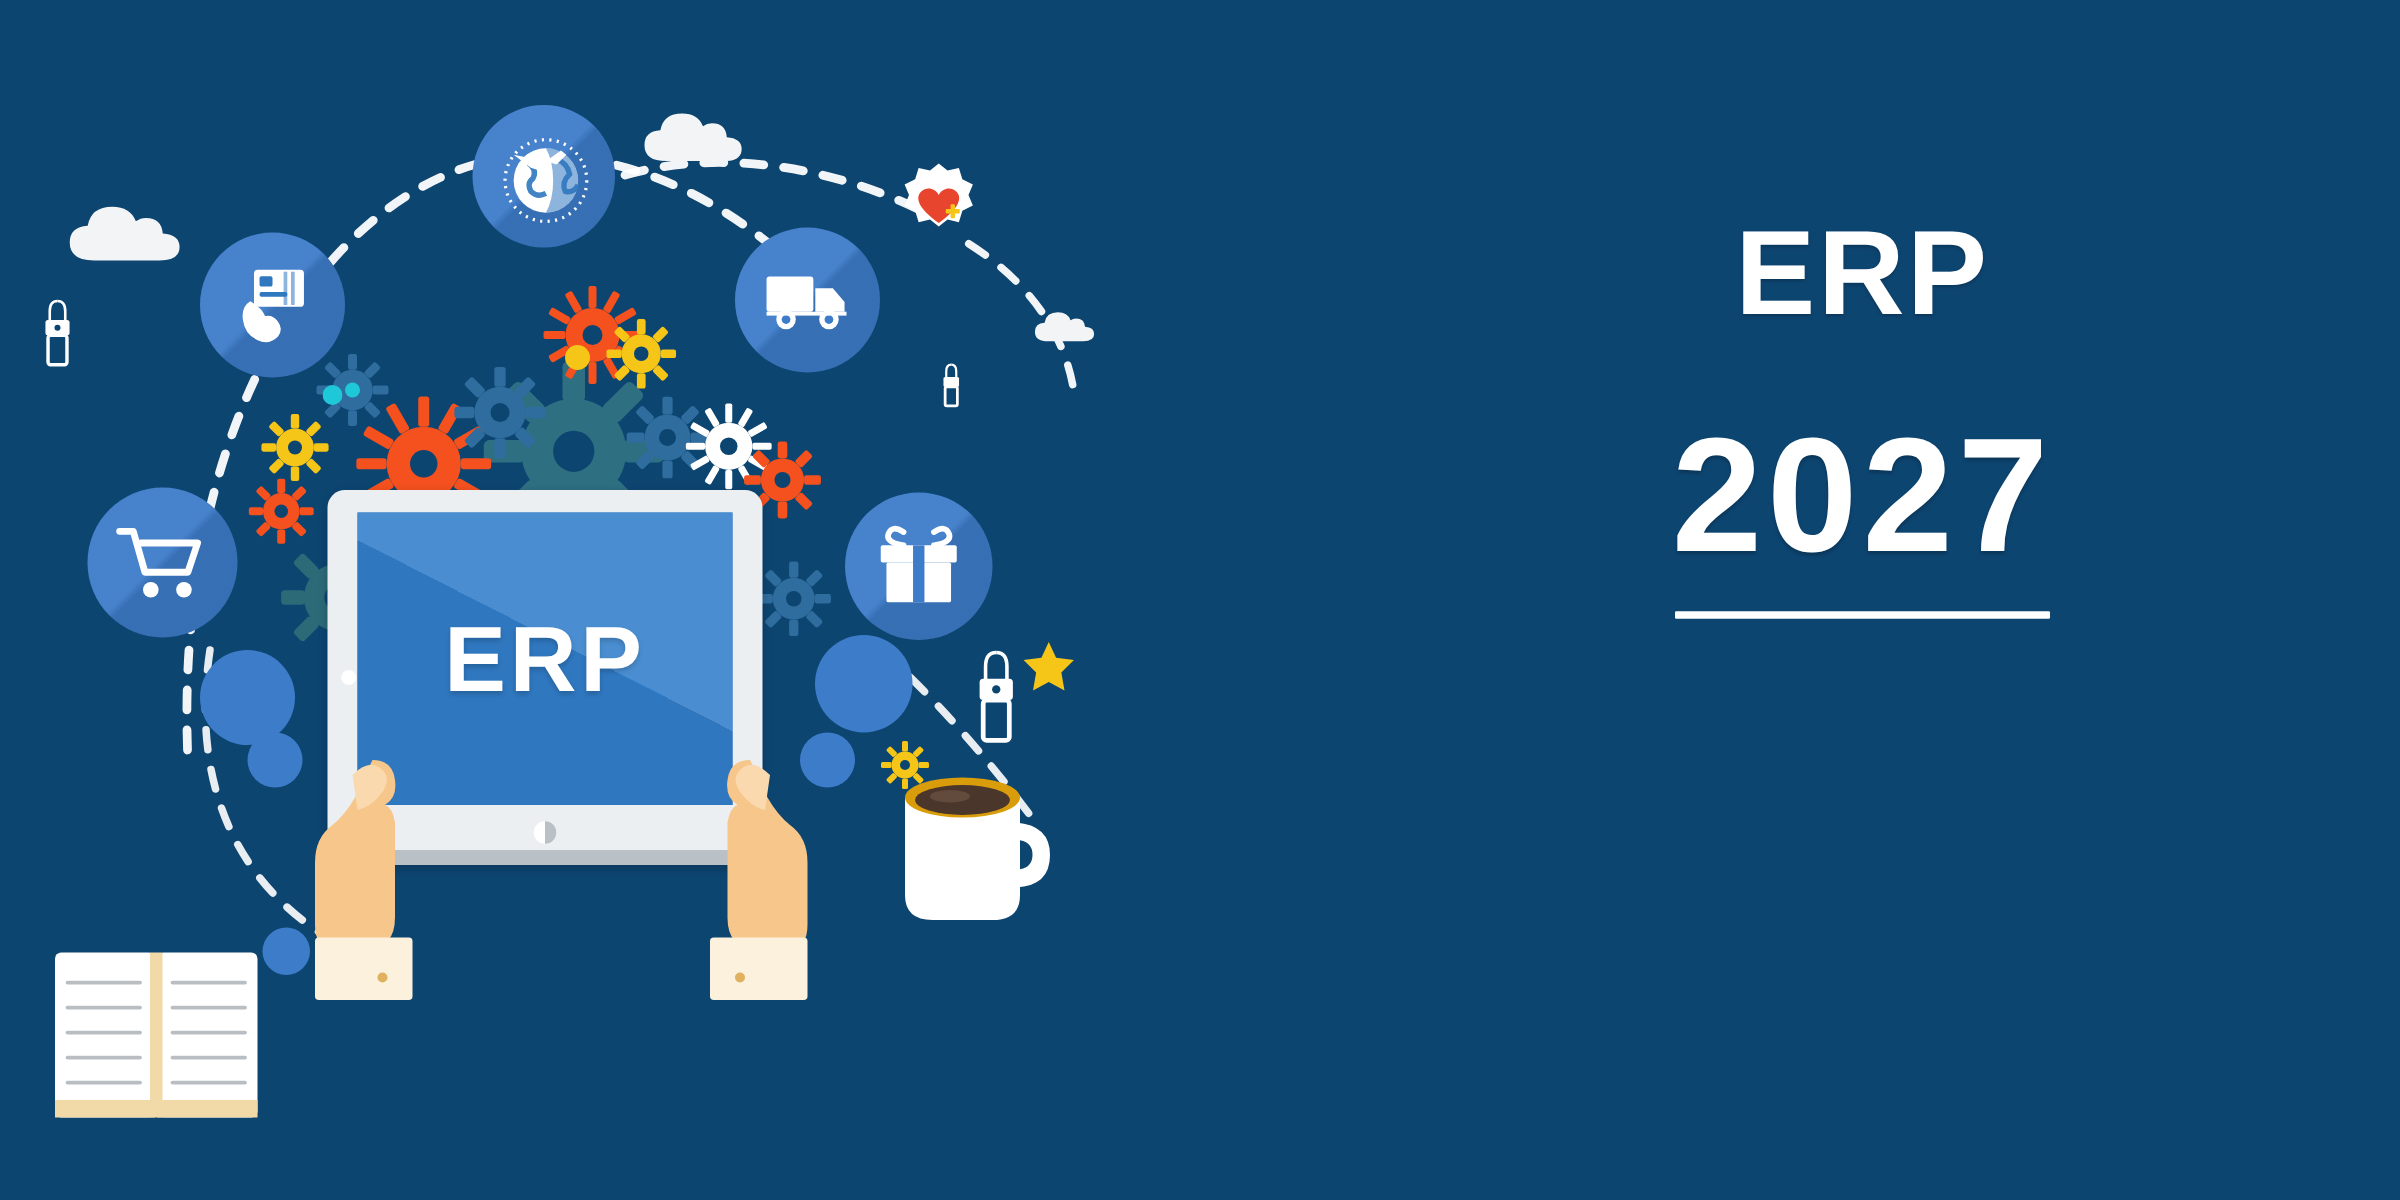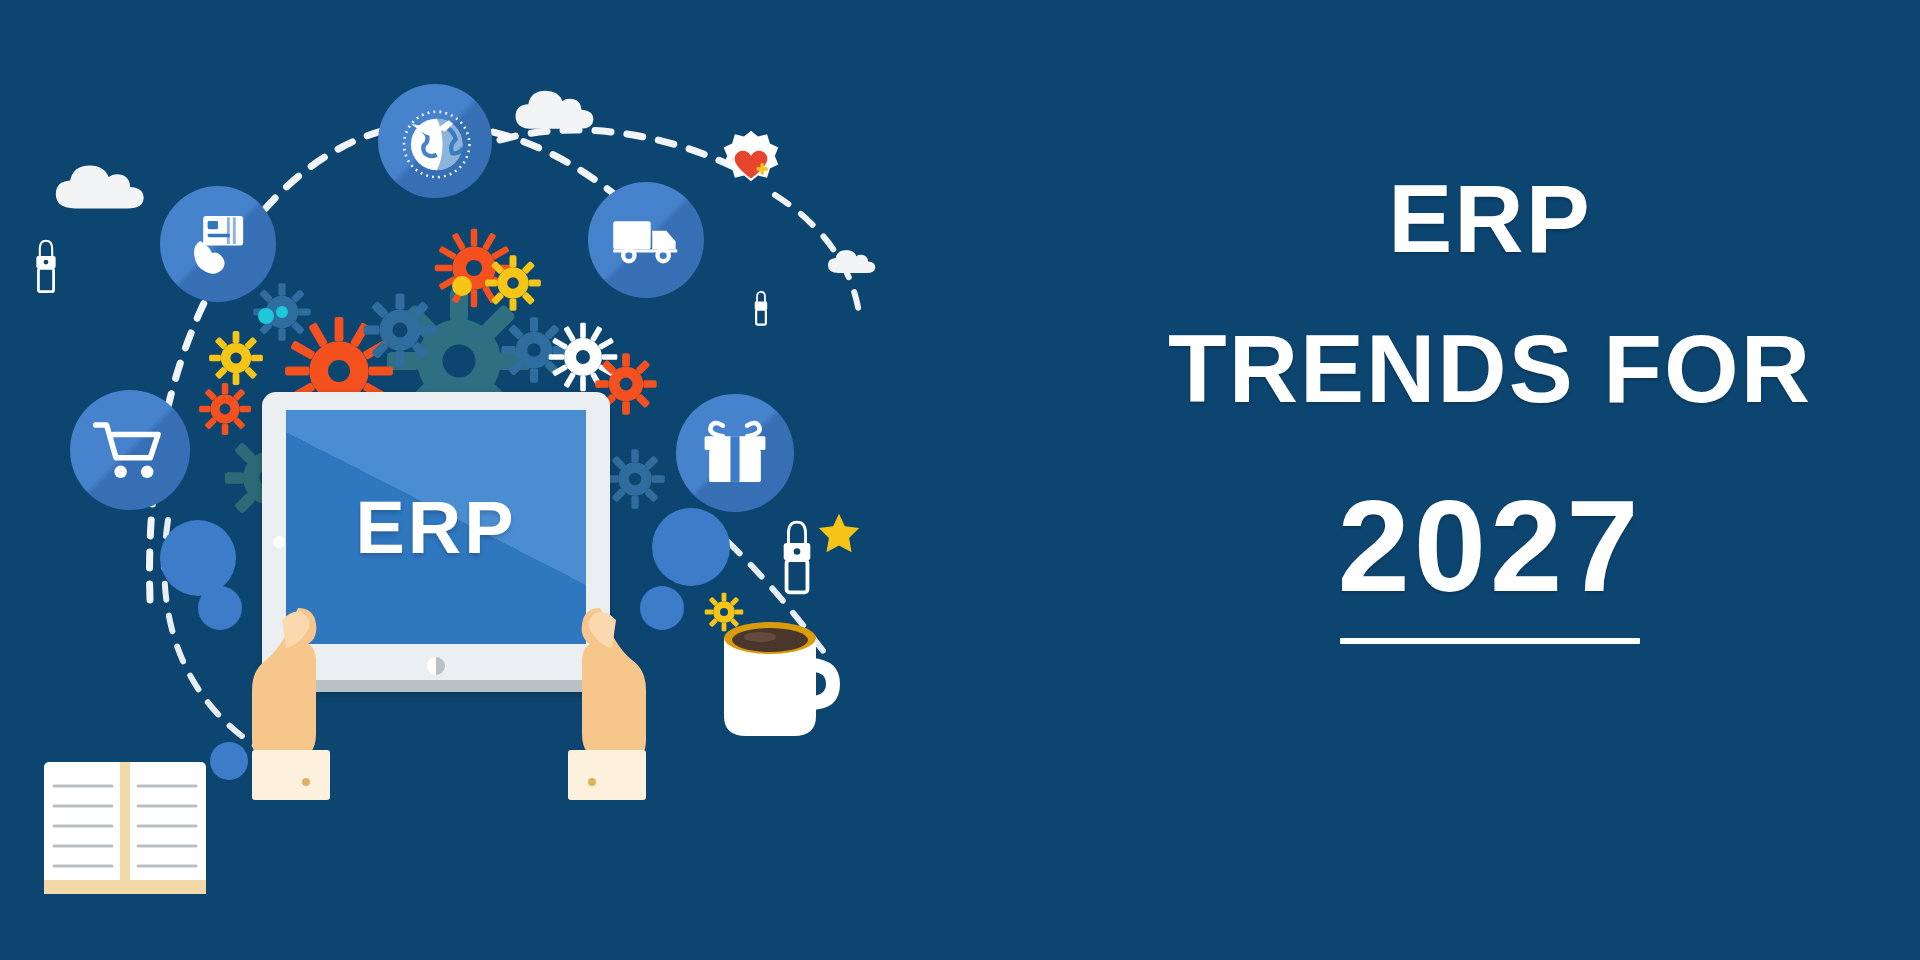--- a/index.html
+++ b/index.html
@@ -566,18 +566,17 @@
             <line x1="98" y1="90" x2="156" y2="90"></line>
           <line x1="98" y1="110" x2="156" y2="110"></line>
         </g>
       </svg>
     </div>
 
   </div>
 
   <div class="headline">
     <div class="line l1">ERP</div>
-    <div class="line l2">TRENDS FOR</div>
     <div class="line l3">2027</div>
     <div class="rule"></div>
   </div>
 
 </div>
 
 </body></html>

